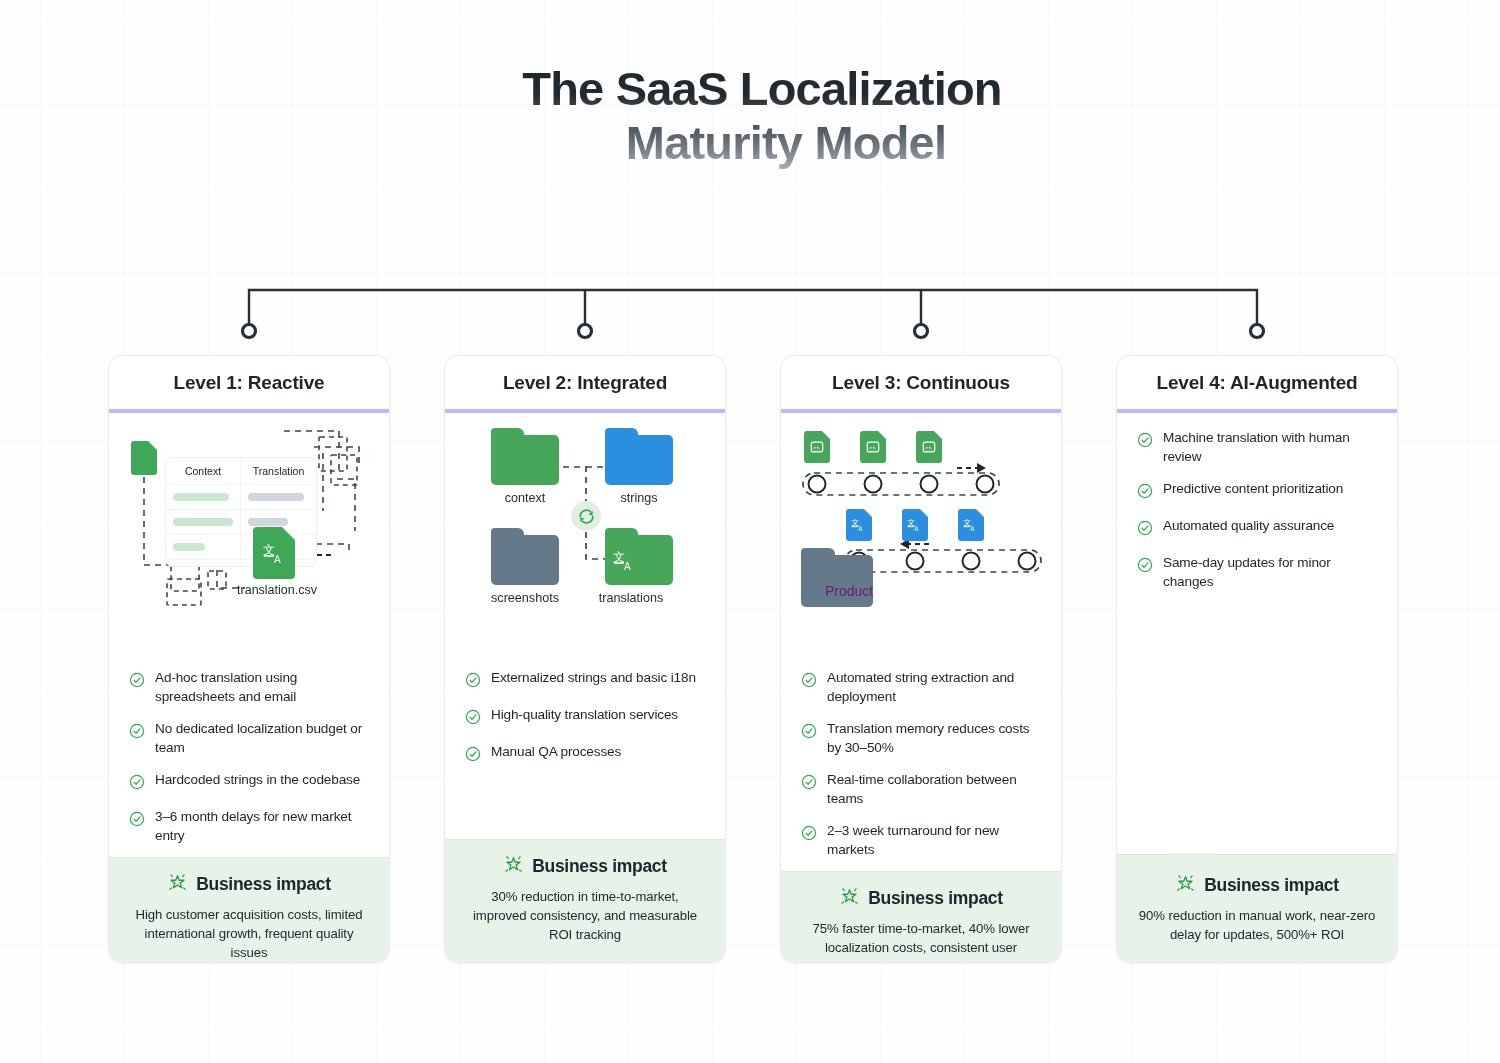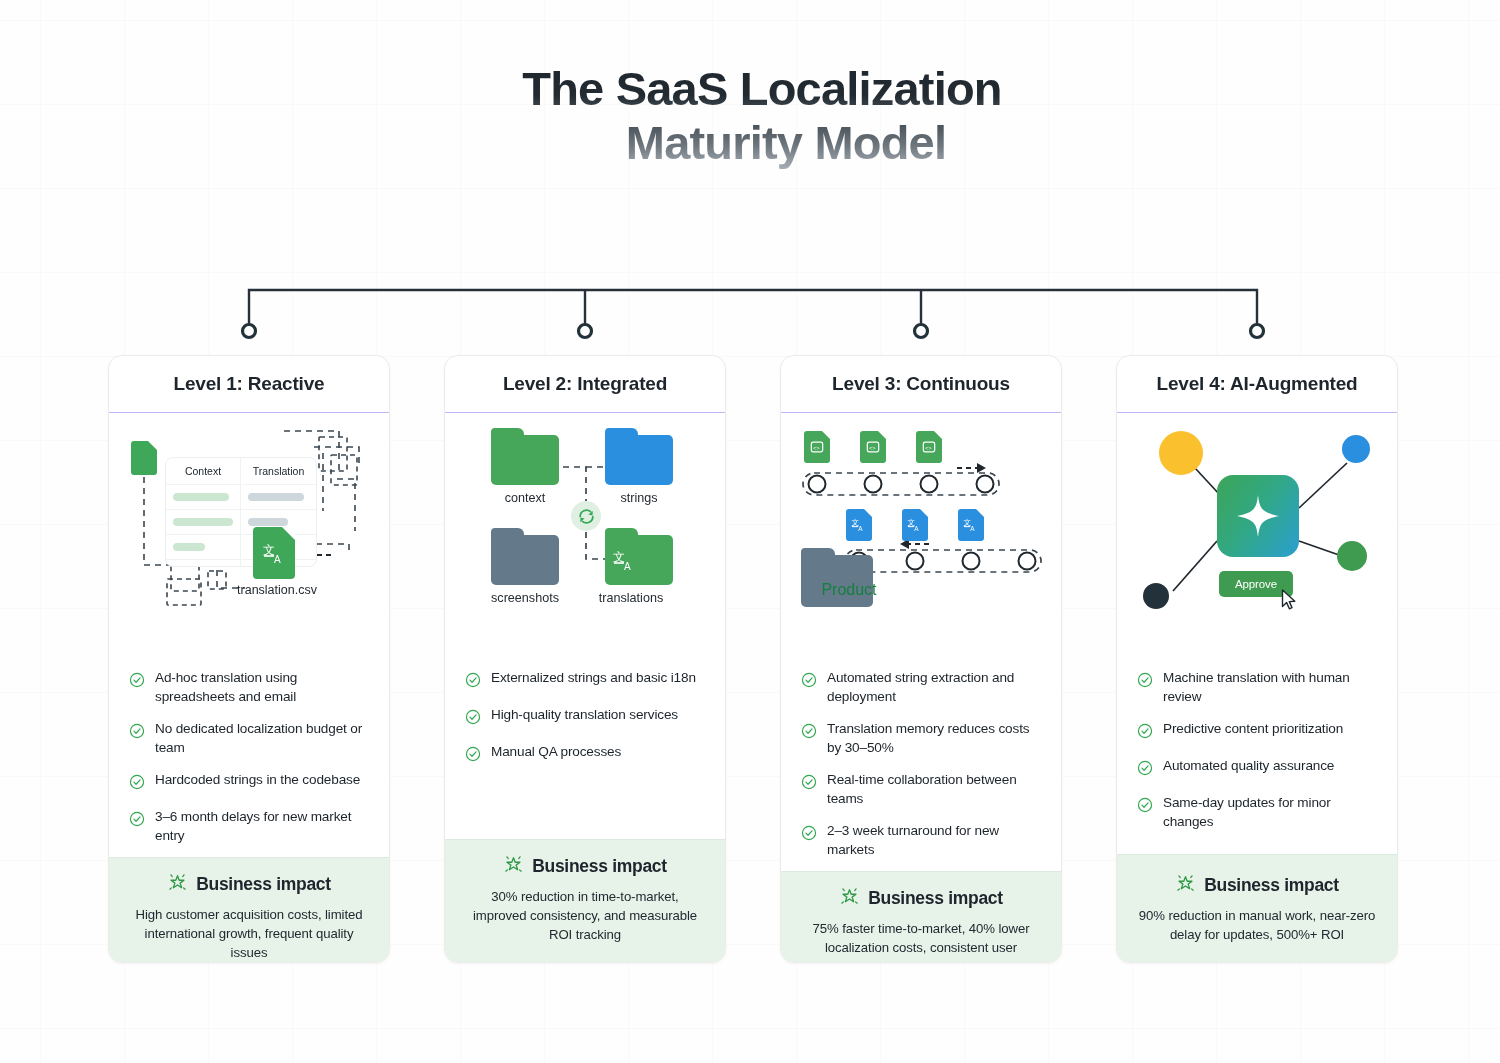--- a/index.html
+++ b/index.html
@@ -49,21 +49,21 @@
     display: flex; flex-direction: column;
   }
   .card.c1 { left: 108px; }
   .card.c2 { left: 444px; }
   .card.c3 { left: 780px; }
   .card.c4 { left: 1116px; }
 
   .card-head {
     height: 57px; flex: 0 0 57px;
     display: flex; align-items: center; justify-content: center;
-    border-bottom: 1px solid #c4b5fd;
+    border-bottom: 4px solid #c4b5fd;
     font-size: 19px; font-weight: 700; color: #1e252c; letter-spacing: -0.2px;
   }
 
   .card-illo { flex: 0 0 240px; position: relative; }
 
   .card-list { flex: 1 1 auto; padding: 16px 18px 12px 20px; }
   .li { display: flex; gap: 10px; margin-bottom: 14px; align-items: flex-start; }
   .li:last-child { margin-bottom: 0; }
   .tick { flex: 0 0 16px; margin-top: 3px; }
   .li-txt { font-size: 13.6px; line-height: 18.5px; color: #1d242b; letter-spacing: -0.15px; }
@@ -136,21 +136,21 @@
   }
 
   
   .cfile { position: absolute; width: 26px; height: 32px; border-radius: 3px 0 3px 3px;
            display:flex; align-items:center; justify-content:center; }
   .cfile::after { content:''; position:absolute; right:0; top:0; width:8px; height:8px;
                   background:#ffffff; clip-path: polygon(0 0, 100% 0, 100% 100%); }
   .prod-folder { position: absolute; left: 20px; top: 142px; width: 72px; height: 52px; }
   .prod-folder .fb { position:absolute; inset:0; background:#64798a; border-radius:5px; }
   .prod-folder .ft { position:absolute; left:0; top:-7px; width:34px; height:12px; background:#64798a; border-radius:4px 6px 0 0; }
-  .prod-txt { position:absolute; left:0; bottom:8px; width:96px; text-align:center; color:#15803d; font-size:16px; }
+  .prod-txt { position:absolute; left:0; bottom:8px; width:96px; text-align:center; color:#701a75; font-size:14px; }
 
   
   .node { position: absolute; border-radius: 50%; }
   .ai-box {
     position: absolute; left: 100px; top: 62px; width: 82px; height: 82px;
     border-radius: 16px;
     background: linear-gradient(125deg, #3da558 0%, #32a882 45%, #2a9fd0 100%);
     display:flex; align-items:center; justify-content:center;
   }
   .approve-btn {
@@ -489,47 +489,20 @@
               <path d="M4.5 3.2 L6 5.2 M19.5 3.2 L18 5.2 M3.2 19.6 L5 18.2 M20.8 19.6 L19 18.2" stroke="#2e9a46" stroke-width="1.4" stroke-linecap="round"></path>
             </svg></span>
         <span class="impact-title">Business impact</span>
       </div>
       <div class="impact-body">75% faster time-to-market, 40% lower localization costs, consistent user experience</div>
     </div>
   </div>
 
   <div class="card c4">
     <div class="card-head">Level 4: AI-Augmented</div>
-    <div class="card-illo">
-      <svg class="illo" viewBox="0 0 282 240">
-        <g stroke="#20272d" stroke-width="1.7" fill="none">
-          <path d="M78 55 L103 82"></path>
-          <path d="M182 95 L230 50"></path>
-          <path d="M182 128 L222 142"></path>
-          <path d="M100 128 L56 178"></path>
-        </g>
-      </svg>
-      <div class="node" style="left:42px; top:18px; width:44px; height:44px; background:#fbc02d;"></div>
-      <div class="node" style="left:225px; top:22px; width:28px; height:28px; background:#2b8fe0;"></div>
-      <div class="node" style="left:220px; top:128px; width:30px; height:30px; background:#3f9b4f;"></div>
-      <div class="node" style="left:26px; top:170px; width:26px; height:26px; background:#22313a;"></div>
-
-      <div class="ai-box">
-        <svg width="52" height="52" viewBox="0 0 52 52">
-          <path d="M26 5 C27.6 18.5 29.5 22.4 47 26 C29.5 29.6 27.6 33.5 26 47 C24.4 33.5 22.5 29.6 5 26 C22.5 22.4 24.4 18.5 26 5 Z" fill="#ffffff"></path>
-        </svg>
-      </div>
-
-      <div class="approve-btn">Approve</div>
-      <span class="cursor">
-        <svg width="18" height="22" viewBox="0 0 18 22">
-            <path d="M1.5 1 L1.5 17.5 L5.6 13.6 L8.4 19.8 L11 18.6 L8.3 12.6 L13.8 12.3 Z" fill="#ffffff" stroke="#20272d" stroke-width="1.4" stroke-linejoin="round"></path>
-          </svg>
-      </span>
-    </div>
 
     <div class="card-list">
       <div class="li">
           <span class="tick"><svg width="16" height="16" viewBox="0 0 20 20">
               <circle cx="10" cy="10" r="8.2" fill="none" stroke="#33a852" stroke-width="1.5"></circle>
               <path d="M6.2 10.2 L8.8 12.8 L13.8 7.3" fill="none" stroke="#33a852" stroke-width="1.5" stroke-linecap="round" stroke-linejoin="round"></path>
             </svg></span>
           <span class="li-txt">Machine translation with human review</span>
         </div>
       <div class="li">

